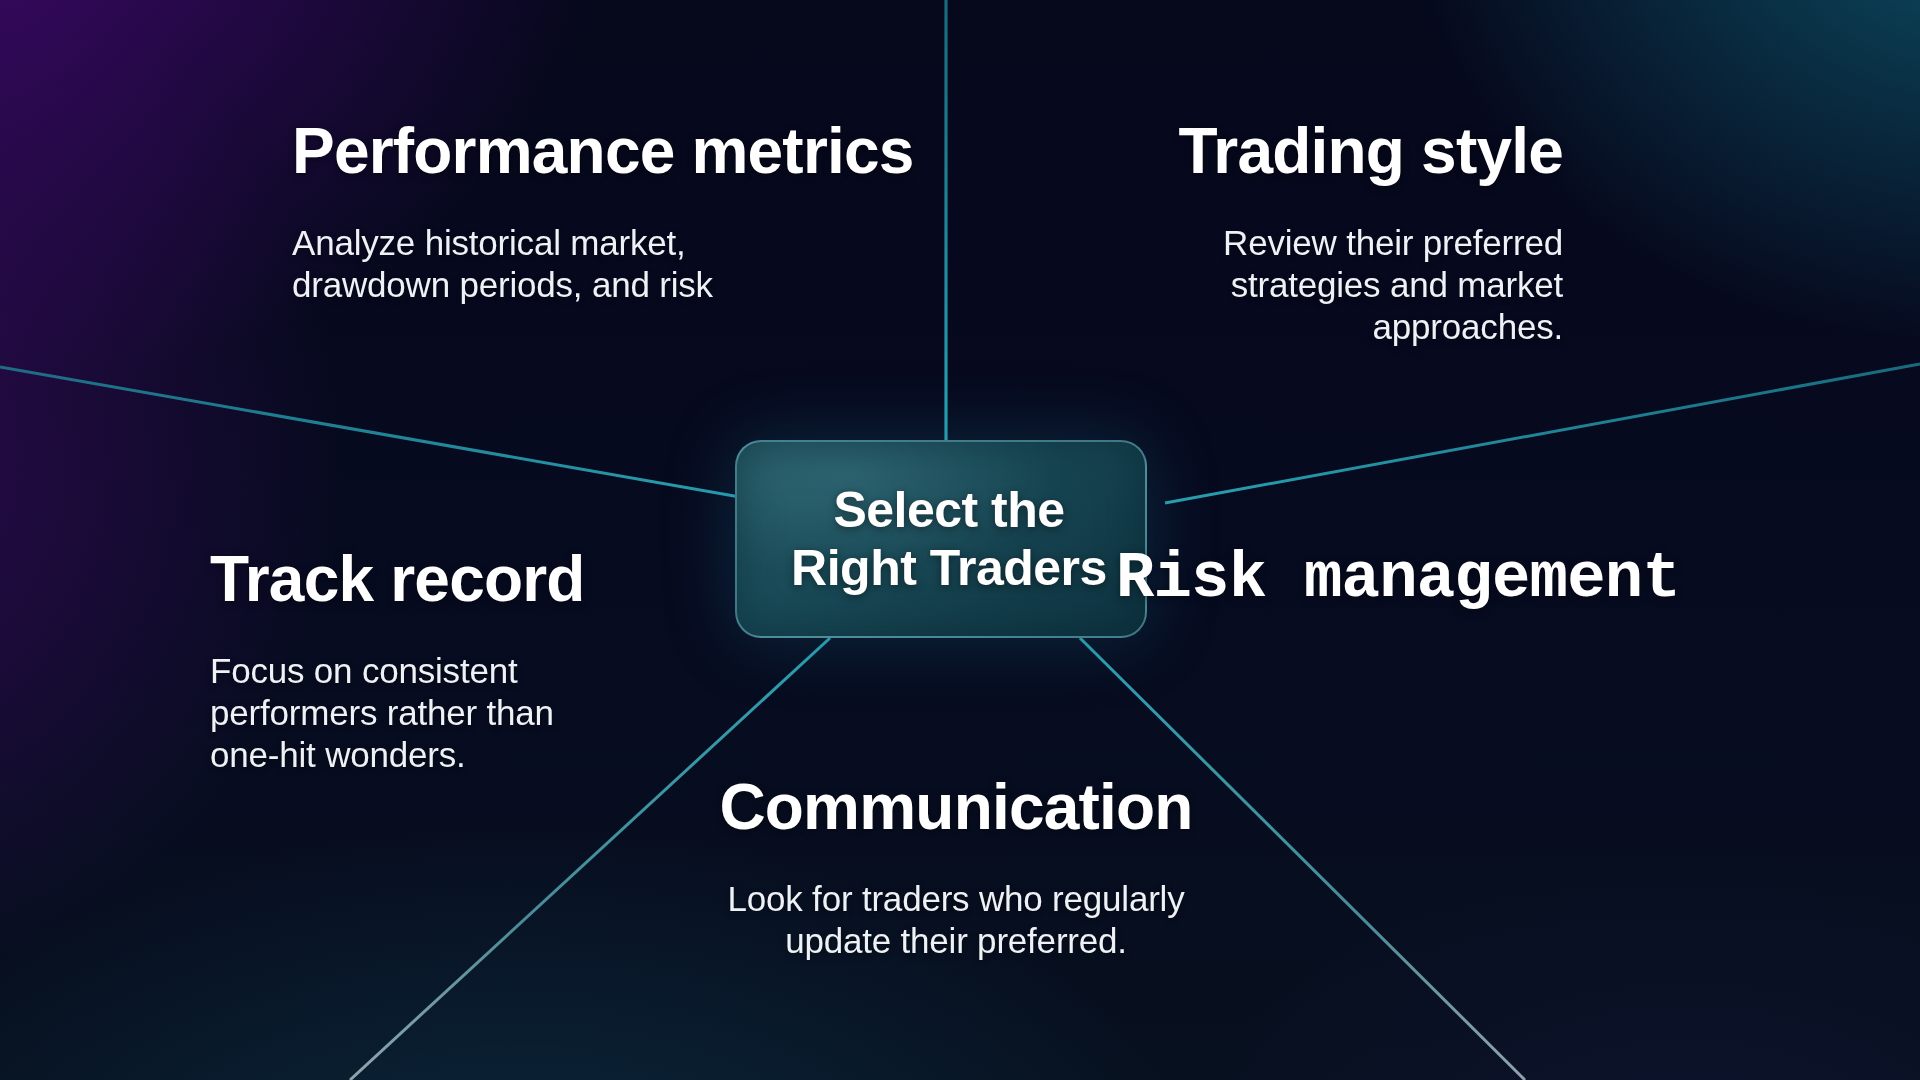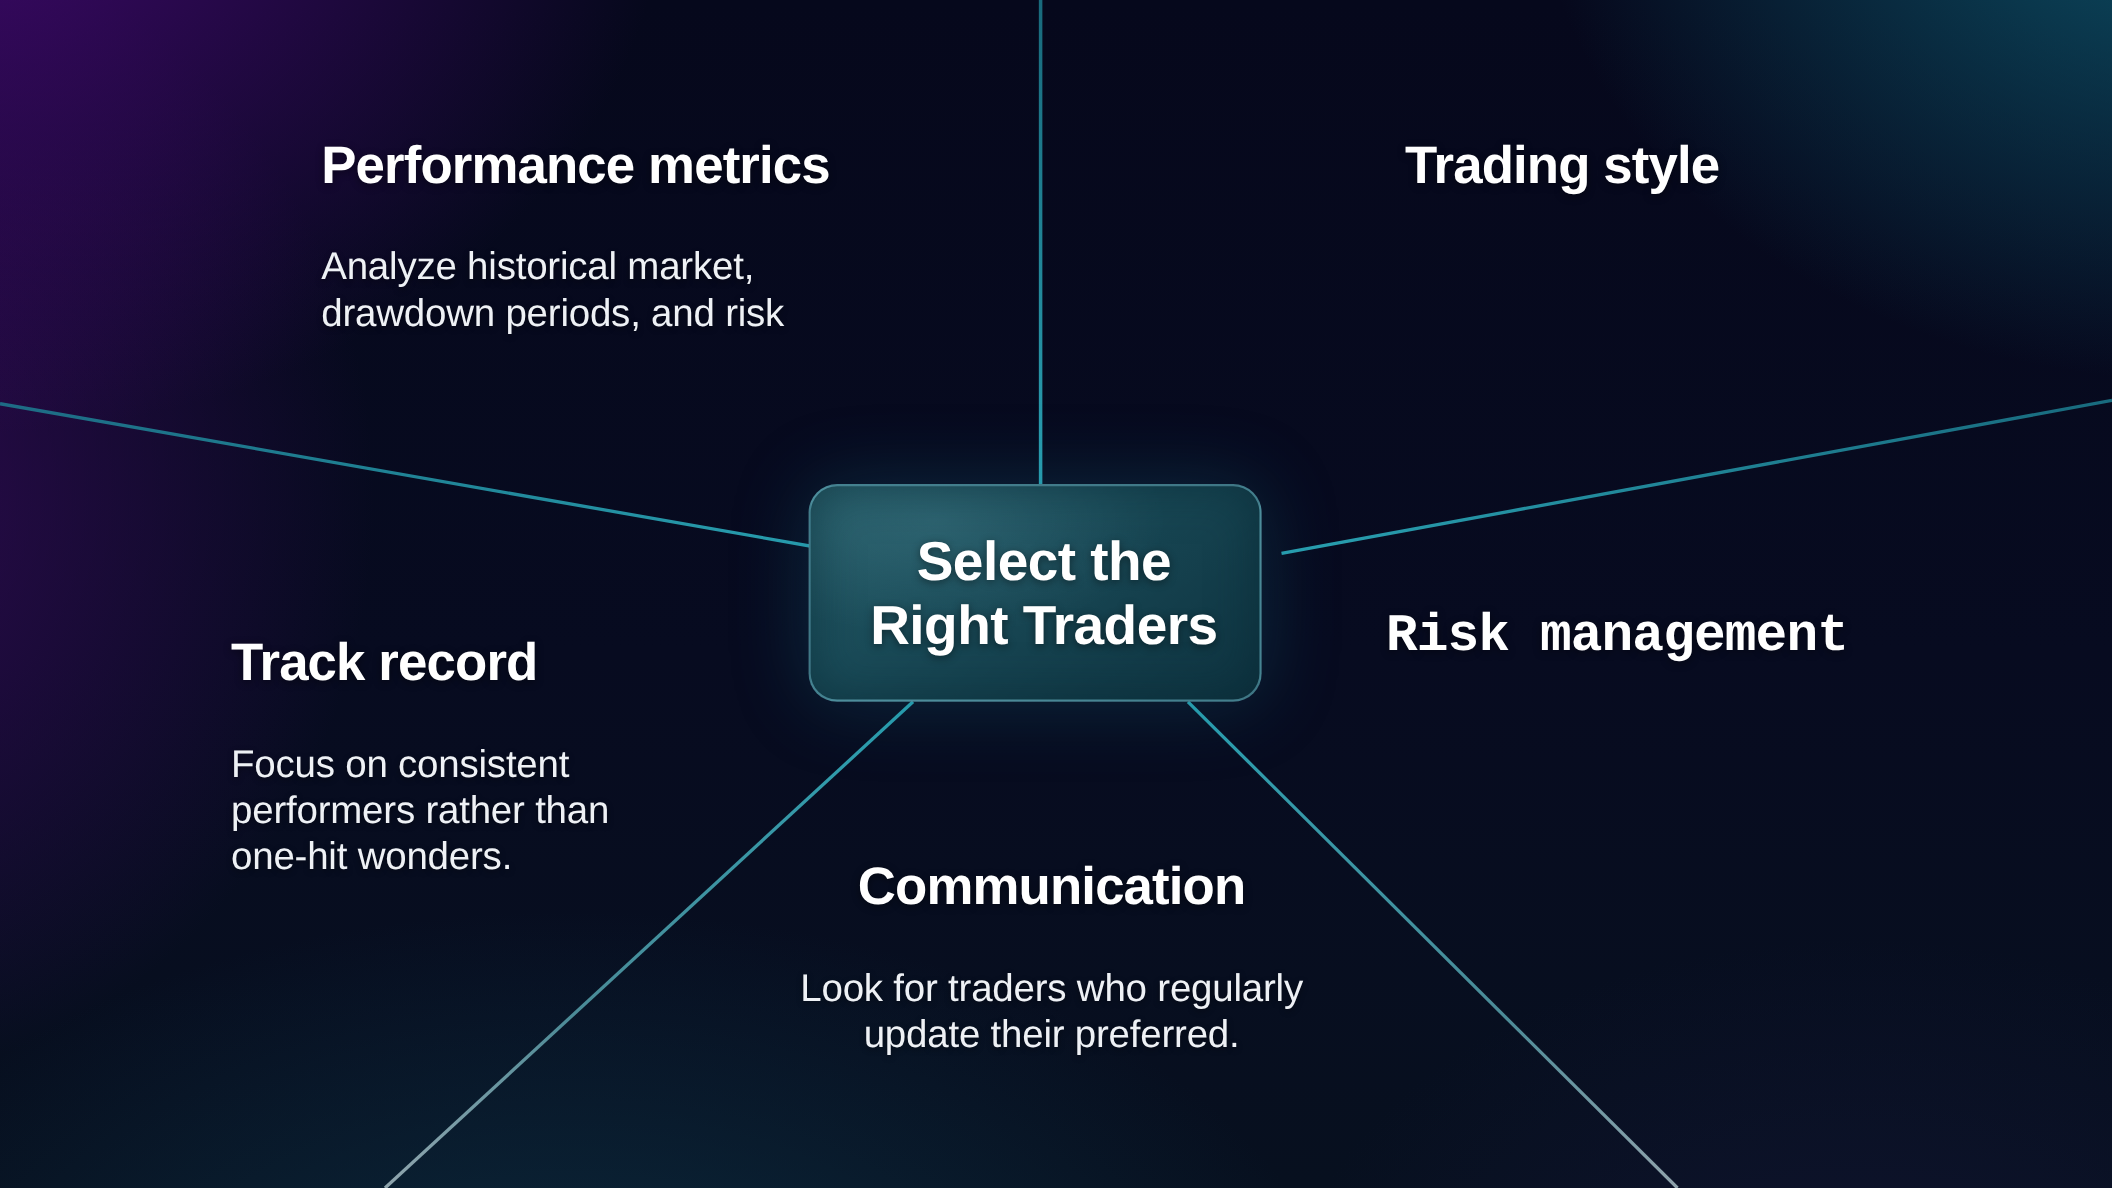--- a/index.html
+++ b/index.html
@@ -56,39 +56,39 @@
     line-height: 58px;
     letter-spacing: -0.5px;
     text-shadow: 0 2px 8px rgba(0, 0, 0, 0.45);
     white-space: nowrap;
   }
   .topic {
     position: absolute;
   }
   .topic h2 {
     margin: 0 0 42px 0;
-    font-size: 48px;
+    font-size: 64px;
     font-weight: 700;
     line-height: 58px;
     letter-spacing: -0.8px;
     text-shadow: 0 2px 8px rgba(0, 0, 0, 0.45);
     white-space: nowrap;
   }
   .topic .body-line {
     font-size: 35px;
     font-weight: 400;
     line-height: 42px;
     letter-spacing: -0.2px;
     color: #eef1f5;
     text-shadow: 0 2px 6px rgba(0, 0, 0, 0.4);
     white-space: nowrap;
   }
   .topic-performance { left: 292px; top: 122px; text-align: left; }
   .topic-trading     { right: 357px; top: 122px; text-align: right; }
-  .topic-track       { left: 210px; top: 550px; text-align: left; margin-top: 24px; }
+  .topic-track       { left: 210px; top: 550px; text-align: left; }
   .topic-risk        { right: 240px; top: 550px; text-align: left; font-family: Liberation Mono, monospace; }
   .topic-communication { left: 456px; top: 778px; width: 1000px; text-align: center; }
 </style>
 </head>
 <body>
 
 <div class="stage">
 
   <svg class="connectors" viewBox="0 0 1920 1080" preserveAspectRatio="none" aria-hidden="true">
     <defs>
@@ -125,20 +125,25 @@
   <div class="topic topic-performance">
     <h2>Performance metrics</h2>
     <div>
       <div class="body-line">Analyze historical market,</div>
       <div class="body-line">drawdown periods, and risk</div>
     </div>
   </div>
 
   <div class="topic topic-trading">
     <h2>Trading style</h2>
+    <div>
+      <div class="body-line">Review their preferred</div>
+      <div class="body-line">strategies and market</div>
+      <div class="body-line">approaches.</div>
+    </div>
   </div>
 
   <div class="central-node">
     <div class="node-line">Select the</div>
     <div class="node-line">Right Traders</div>
   </div>
 
   <div class="topic topic-track">
     <h2>Track record</h2>
     <div>

